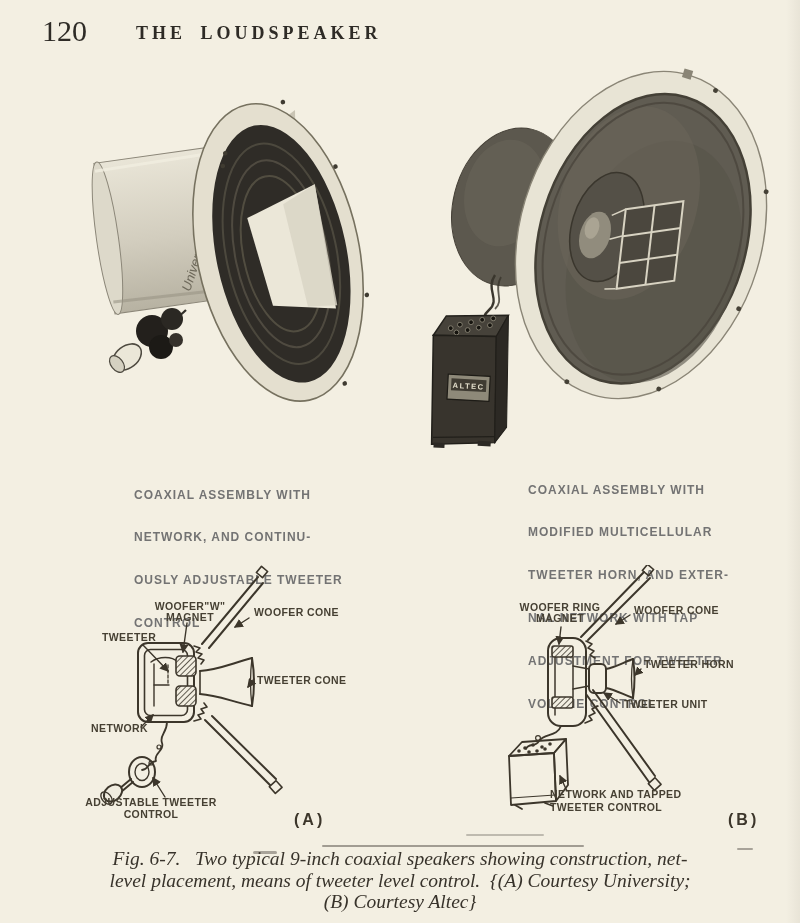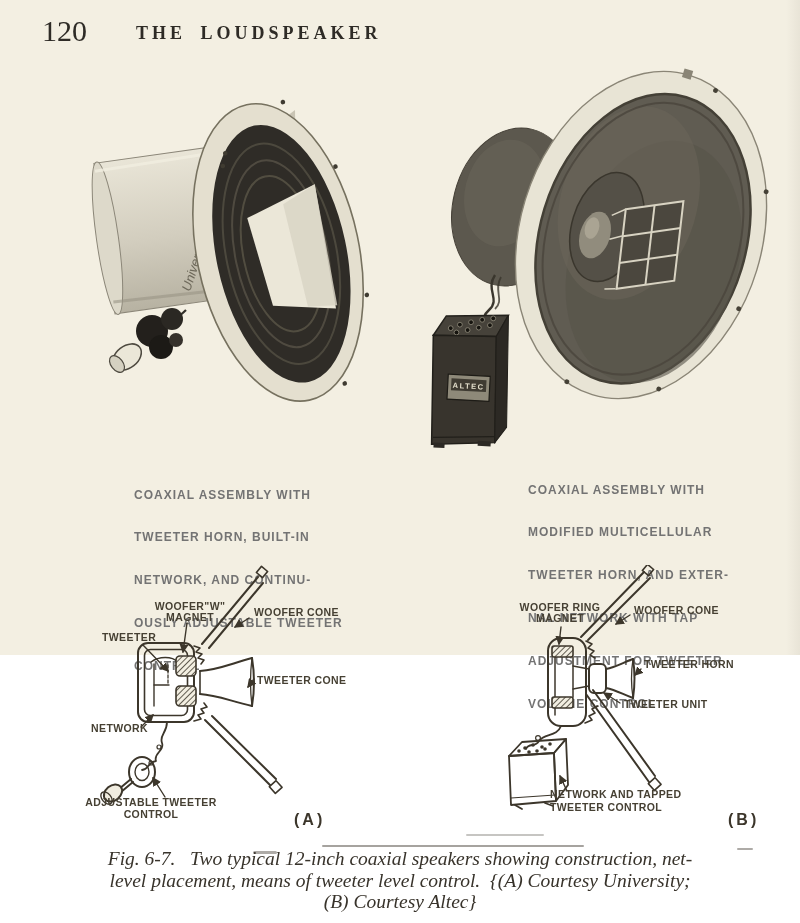--- a/index.html
+++ b/index.html
@@ -1,18 +1,18 @@
 <!DOCTYPE html>
 <html><head>
 <meta charset="utf-8">
 <style>
   html,body{margin:0;padding:0;}
   body{width:800px;height:923px;overflow:hidden;}
   .page{
-    position:relative;width:800px;height:655px;
+    position:relative;width:800px;height:923px;
     background:#f3efe2;
     font-family:"Liberation Sans",sans-serif;
     color:#3c362b;
   }
   .page::after{content:"";position:absolute;right:0;top:0;width:14px;height:100%;
     background:linear-gradient(to right,rgba(60,50,40,0),rgba(60,50,40,.06));pointer-events:none;}
   .abs{position:absolute;}
   .pagenum{left:42px;top:14px;font-family:"Liberation Serif",serif;font-size:30px;color:#2e2b26;}
   .runtitle{left:136px;top:23px;font-family:"Liberation Serif",serif;font-weight:bold;
     font-size:18px;letter-spacing:4px;color:#2e2b26;word-spacing:6px;text-align:center;}
@@ -136,21 +136,20 @@
       <rect x="36.5" y="334" width="35" height="12" fill="#3f3b32"></rect>
       <text x="54" y="343.5" text-anchor="middle" font-size="7.5" font-weight="bold" letter-spacing="1.5" fill="#e3decb">ALTEC</text>
       <path d="M21,394 L82,390" stroke="#211f1a" stroke-width="1.2" fill="none"></path>
       <rect x="22" y="399" width="11" height="5" fill="#2c2924"></rect>
         <rect x="66" y="395" width="13" height="5" fill="#2c2924"></rect>
     </g>
   </svg>
 
   <div class="abs photo-caption cap-a">
     <div>COAXIAL ASSEMBLY WITH</div>
-    <div>TWEETER HORN, BUILT-IN</div>
     <div>NETWORK, AND CONTINU-</div>
     <div>OUSLY ADJUSTABLE TWEETER</div>
     <div>CONTROL</div>
   </div>
   <div class="abs photo-caption cap-b">
     <div>COAXIAL ASSEMBLY WITH</div>
     <div>MODIFIED MULTICELLULAR</div>
     <div>TWEETER HORN, AND EXTER-</div>
     <div>NAL NETWORK WITH TAP</div>
     <div>ADJUSTMENT FOR TWEETER</div>
@@ -303,18 +302,18 @@
     <text class="dlabel" x="85" y="246">TWEETER CONTROL</text>
     <text class="dpanel" x="263" y="260">(B)</text>
   </svg>
 
   <div class="abs artifact" style="left:322px;top:845px;width:262px;height:2px;opacity:.55"></div>
   <div class="abs artifact" style="left:253px;top:851px;width:24px;height:3px;opacity:.5"></div>
   <div class="abs artifact" style="left:737px;top:848px;width:16px;height:2px;opacity:.5"></div>
   <div class="abs artifact" style="left:466px;top:834px;width:78px;height:1.5px;opacity:.35"></div>
 
   <div class="abs figcap">
-    <div>Fig. 6-7.   Two typical 12-inch coaxial speakers showing construction, net-</div>
+    <div>Fig. 6-7.   Two typical 9-inch coaxial speakers showing construction, net-</div>
     <div>level placement, means of tweeter level control.  {(A) Courtesy University;</div>
     <div>(B) Courtesy Altec}</div>
   </div>
 
 </div>
 
 </body></html>

